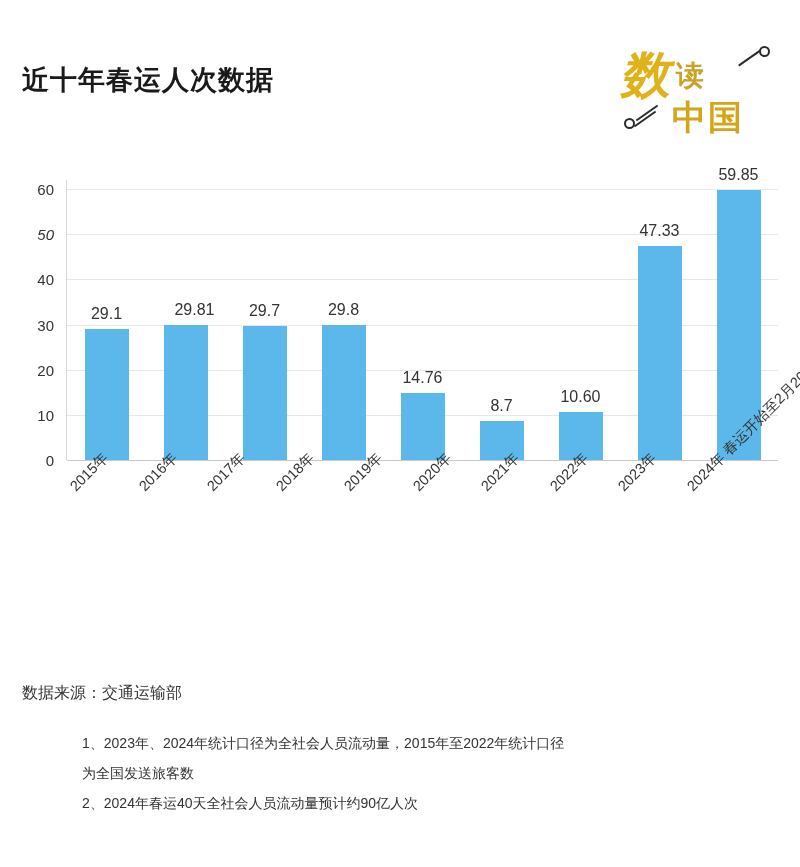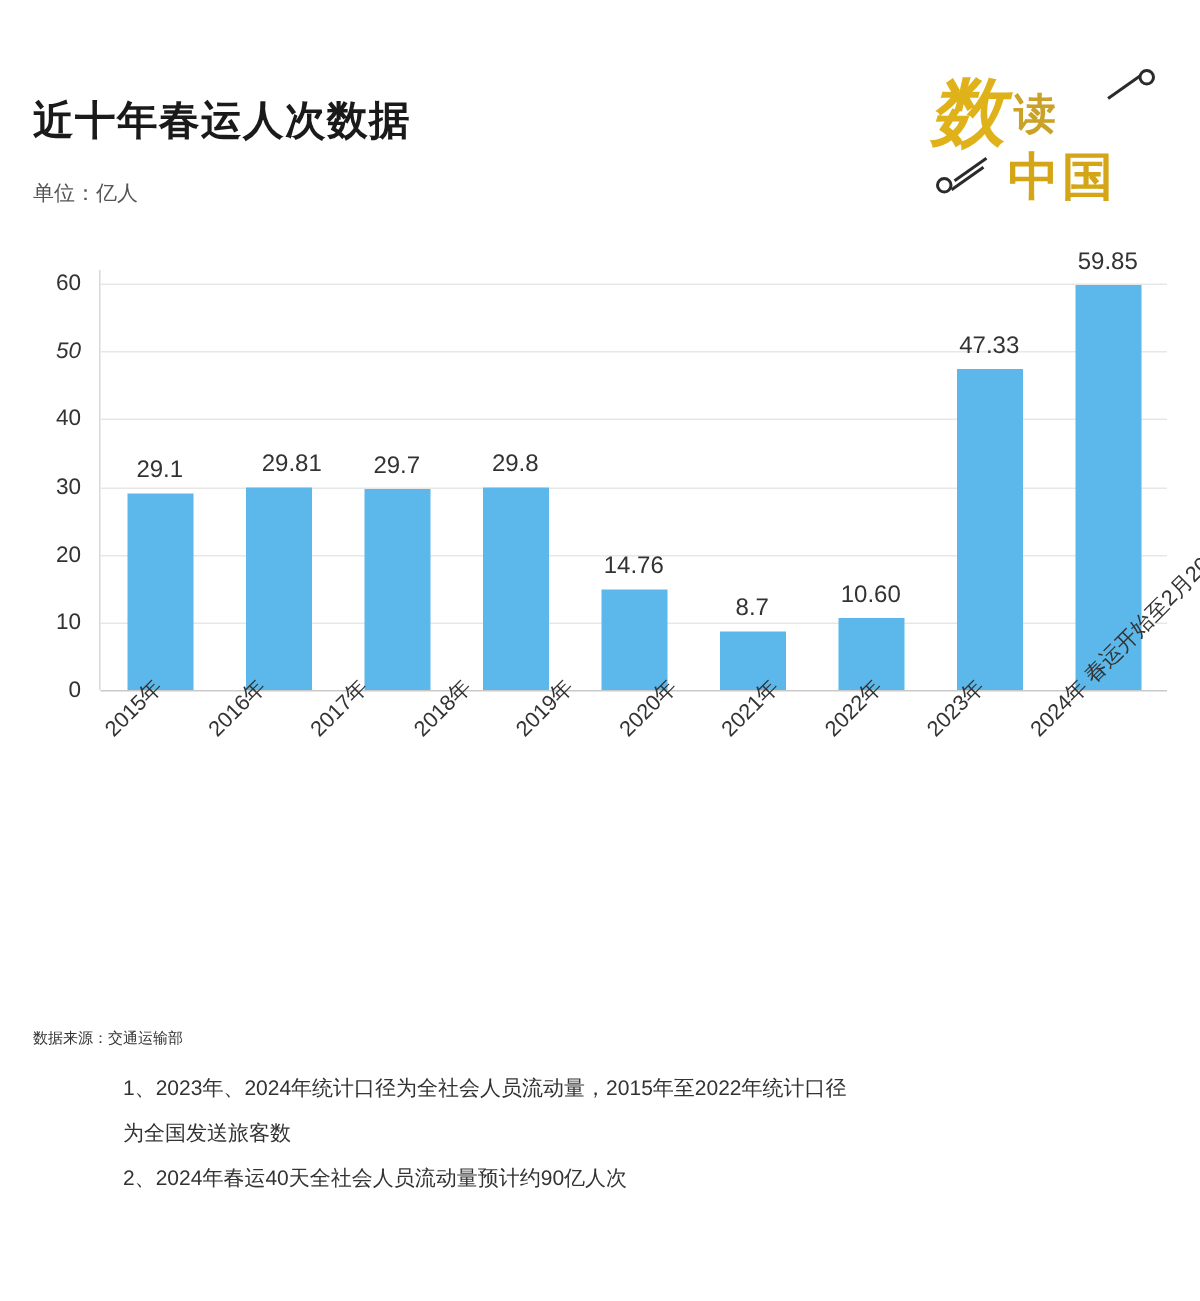--- a/index.html
+++ b/index.html
@@ -69,21 +69,21 @@
     font-family: "DejaVu Serif", "Liberation Serif", serif;
     font-size: 28px;
     font-weight: bold;
     color: #c9a227;
     line-height: 32px;
   }
   .logo .zhongguo {
     position: absolute;
     left: 62px;
     top: 58px;
-    font-family: Liberation Sans, sans-serif;
+    font-family: Liberation Serif, serif;
     font-size: 34px;
     font-weight: bold;
     color: #d4a516;
     line-height: 40px;
     letter-spacing: 2px;
   }
   .logo .deco-line {
     position: absolute;
     background: #2b2b2b;
     height: 2px;
@@ -192,43 +192,42 @@
   }
 
   
   .footer {
     position: absolute;
     left: 22px;
     top: 682px;
     width: 760px;
   }
   .source {
-    font-size: 10px;
+    font-size: 16px;
     color: #333333;
     line-height: 22px;
   }
   .notes {
-    margin-top: 6px;
+    margin-top: 24px;
     padding-left: 60px;
     font-size: 14px;
     color: #333333;
     line-height: 30px;
   }
   .note-line {
     white-space: pre-wrap;
   }
 </style>
 </head>
 <body>
 
 <div class="page">
 
   <div class="header">
     <h1 class="chart-title">近十年春运人次数据</h1>
-    <div class="unit-label">单位：亿人</div>
   </div>
 
   <div class="logo">
     <span class="shu">数</span>
     <span class="du">读</span>
     <span class="zhongguo">中国</span>
     <span class="deco-line l1"></span>
     <span class="deco-line l2"></span>
     <span class="deco-line l3"></span>
     <span class="dot d1"></span>

